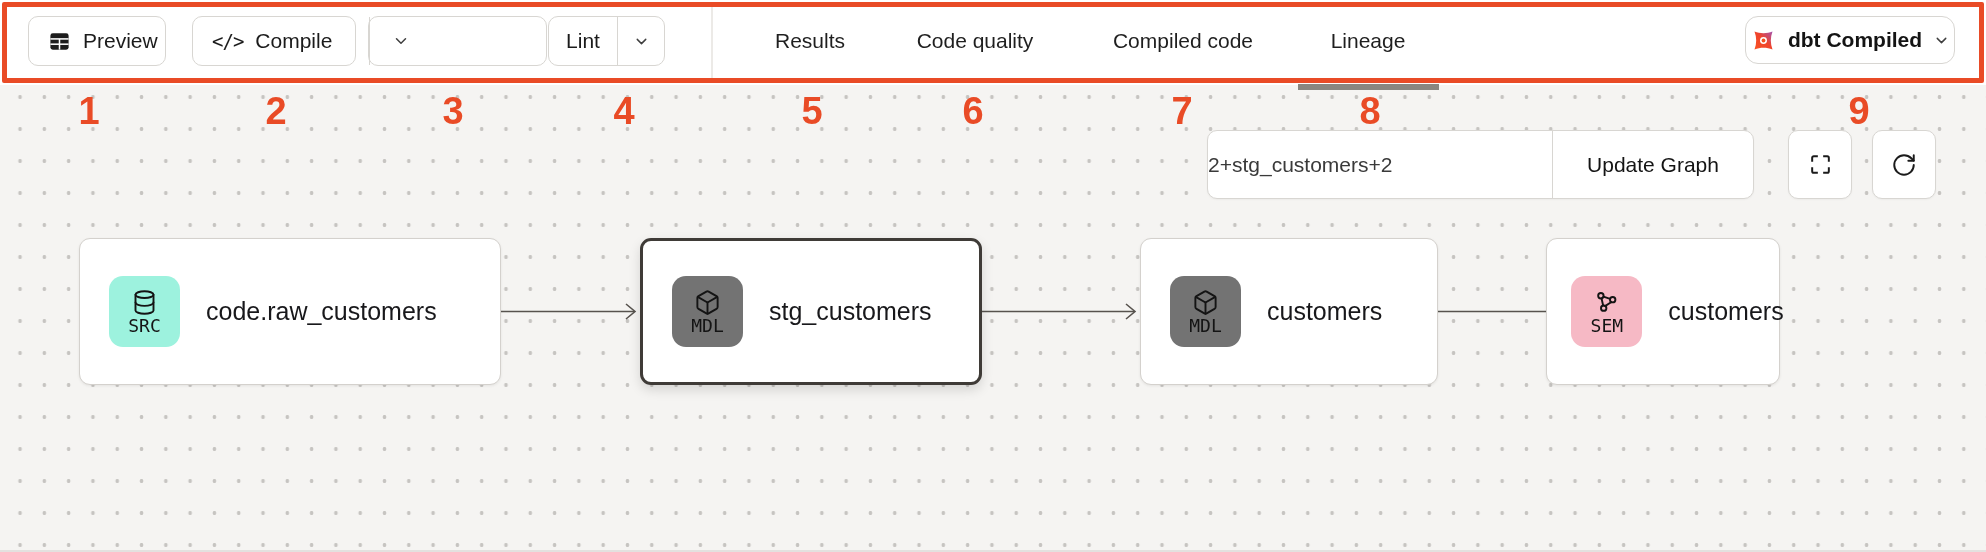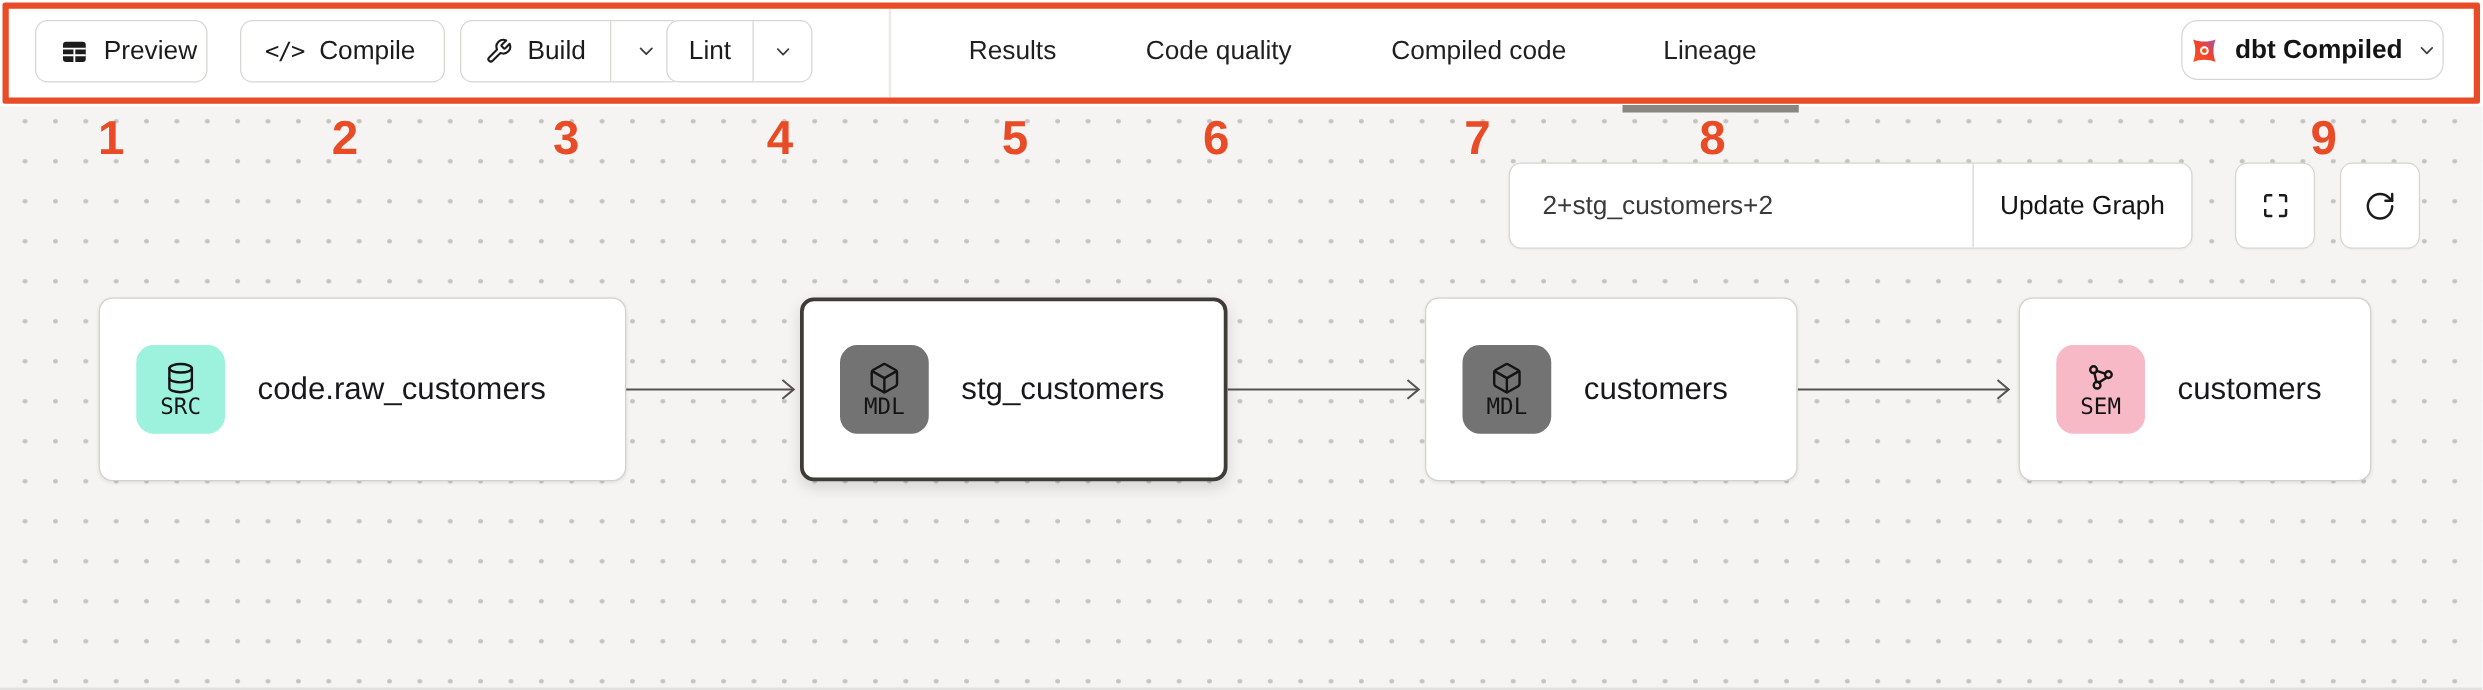--- a/index.html
+++ b/index.html
@@ -27,21 +27,21 @@
   .copilot{position:absolute;left:1745px;top:16px;width:210px;height:48px;box-sizing:border-box;
     border:1.5px solid #d8d6d2;border-radius:13px;background:#fff;display:flex;align-items:center;
     justify-content:center;gap:11px;font-size:21px;font-weight:700;color:#141414;z-index:10;cursor:pointer;}
   
   .anno-num{position:absolute;top:90px;transform:translateX(-50%);color:#e94b26;
     font-size:38px;font-weight:700;z-index:45;}
   
   .selector-box{position:absolute;left:1207px;top:130px;width:547px;height:69px;box-sizing:border-box;
     background:#fff;border:1.5px solid #d8d6d2;border-radius:10px;display:flex;z-index:10;
     box-shadow:0 1px 2px rgba(0,0,0,.04);}
-  .selector-input{flex:0 0 344px;display:flex;align-items:center;padding-left:26px;
+  .selector-input{flex:0 0 344px;display:flex;align-items:center;
     font-size:21px;color:#3a3a3a;white-space:nowrap;overflow:hidden;}
   .update-btn{flex:1;display:flex;align-items:center;justify-content:center;
     border-left:1.5px solid #d8d6d2;font-size:21px;color:#141414;cursor:pointer;}
   .icon-btn{position:absolute;top:130px;width:64px;height:69px;box-sizing:border-box;background:#fff;
     border:1.5px solid #d8d6d2;border-radius:10px;display:flex;align-items:center;justify-content:center;
     cursor:pointer;z-index:10;box-shadow:0 1px 2px rgba(0,0,0,.04);}
   
   .node{position:absolute;top:238px;height:147px;box-sizing:border-box;background:#fff;
     border:1.5px solid #d4d1cd;border-radius:11px;display:flex;align-items:center;gap:26px;
     padding-left:29px;z-index:10;box-shadow:0 1px 3px rgba(0,0,0,.07);cursor:pointer;}
@@ -75,34 +75,28 @@
   </div>
 
   <div class="btn" style="left:192px;width:164px;">
     <span class="seg">
       <span class="code-glyph">&lt;/&gt;</span>
       <span>Compile</span>
     </span>
   </div>
 
   <div class="btn" style="left:368px;width:179px;padding:0;">
-    <span class="seg" style="flex:1;">
-      <svg width="22" height="22" viewBox="0 0 24 24" fill="none" stroke="#1b1b1b" stroke-width="1.8" stroke-linecap="round" stroke-linejoin="round">
-        <path d="M14.7 6.3a1 1 0 0 0 0 1.4l1.6 1.6a1 1 0 0 0 1.4 0l3.77-3.77a6 6 0 0 1-7.94 7.94l-6.91 6.91a2.12 2.12 0 0 1-3-3l6.91-6.91a6 6 0 0 1 7.94-7.94l-3.76 3.76z"></path>
-      </svg>
-      <span>Build</span>
-    </span>
     <span class="seg chev" style="width:62px;">
       <svg width="18" height="18" viewBox="0 0 24 24" fill="none" stroke="#3f3f3f" stroke-width="2" stroke-linecap="round" stroke-linejoin="round">
         <polyline points="6 9 12 15 18 9"></polyline>
       </svg>
     </span>
   </div>
 
-  <div class="btn" style="left:533px;width:117px;padding:0;">
+  <div class="btn" style="left:548px;width:117px;padding:0;">
     <span class="seg" style="flex:1;justify-content:center;padding:0 14px;">
       <span>Lint</span>
     </span>
     <span class="seg chev" style="width:46px;">
       <svg width="17" height="17" viewBox="0 0 24 24" fill="none" stroke="#3f3f3f" stroke-width="2" stroke-linecap="round" stroke-linejoin="round">
         <polyline points="6 9 12 15 18 9"></polyline>
       </svg>
     </span>
   </div>
 
@@ -195,21 +189,21 @@
       <svg width="27" height="27" viewBox="0 0 24 24" fill="none" stroke="#141414" stroke-width="1.7" stroke-linecap="round" stroke-linejoin="round">
         <path d="M21 8a2 2 0 0 0-1-1.73l-7-4a2 2 0 0 0-2 0l-7 4A2 2 0 0 0 3 8v8a2 2 0 0 0 1 1.73l7 4a2 2 0 0 0 2 0l7-4A2 2 0 0 0 21 16Z"></path>
         <path d="m3.3 7 8.7 5 8.7-5"></path>
         <line x1="12" y1="22" x2="12" y2="12"></line>
       </svg>
       <span class="badge-label">MDL</span>
     </div>
     <span class="node-label">customers</span>
   </div>
 
-  <div class="node" style="left:1615px;width:282px;">
+  <div class="node" style="left:1546px;width:234px;justify-content:center;">
     <div class="node-badge badge-sem">
       <svg width="27" height="27" viewBox="0 0 24 24" fill="none" stroke="#141414" stroke-width="1.7" stroke-linecap="round" stroke-linejoin="round">
         <circle cx="7" cy="6" r="2.4"></circle>
         <circle cx="17.5" cy="9.5" r="2.4"></circle>
         <circle cx="9.5" cy="17" r="2.4"></circle>
         <line x1="9.3" y1="6.8" x2="15.2" y2="8.8"></line>
         <line x1="16.4" y1="11.6" x2="10.7" y2="15.2"></line>
         <line x1="7.6" y1="8.3" x2="9" y2="14.7"></line>
       </svg>
       <span class="badge-label">SEM</span>

